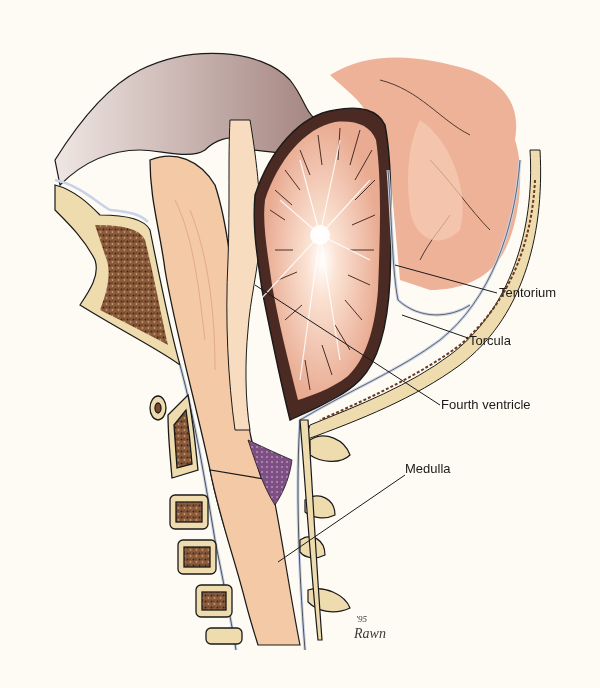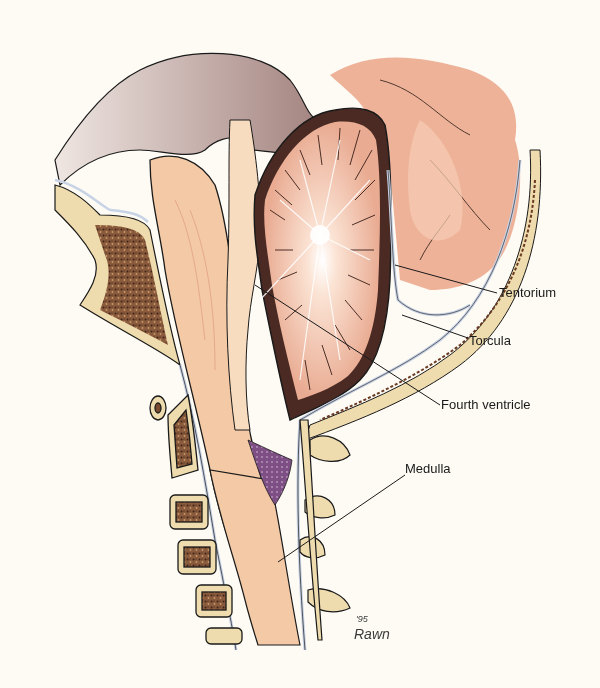--- a/index.html
+++ b/index.html
@@ -8,21 +8,21 @@
     .label {
       position: absolute;
       font-family: "Liberation Sans", sans-serif;
       font-size: 13px;
       color: #1a1a1a;
       white-space: nowrap;
       line-height: 1;
     }
     .signature {
       position: absolute;
-      font-family: Liberation Sans, sans-serif;
+      font-family: Liberation Serif, serif;
       font-style: italic;
       font-size: 14px;
       color: #3a3a3a;
       line-height: 1;
     }
     .sig-year { font-size: 9px; position: absolute; }
   </style>
 </head>
 <body>
 

